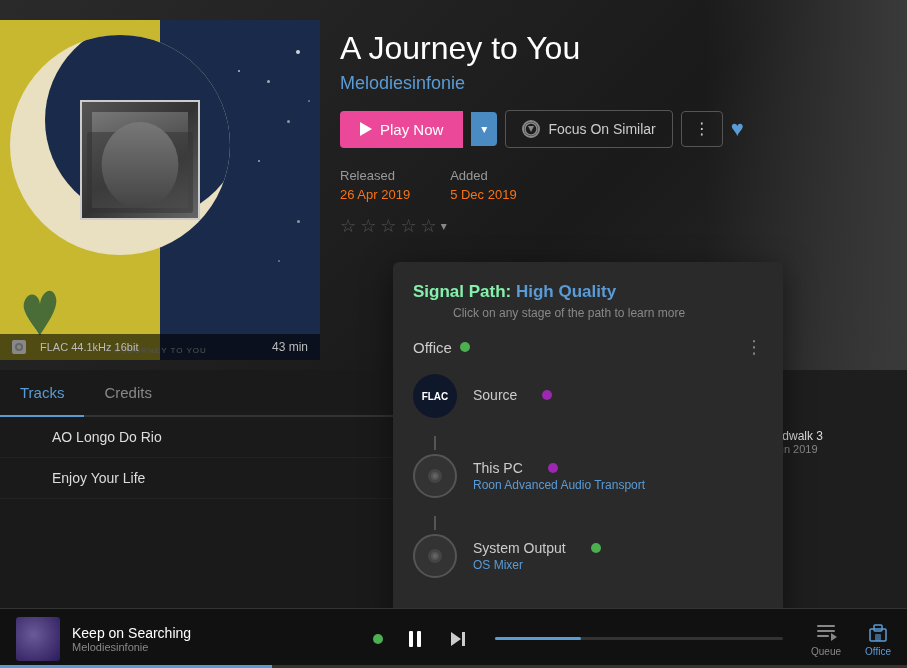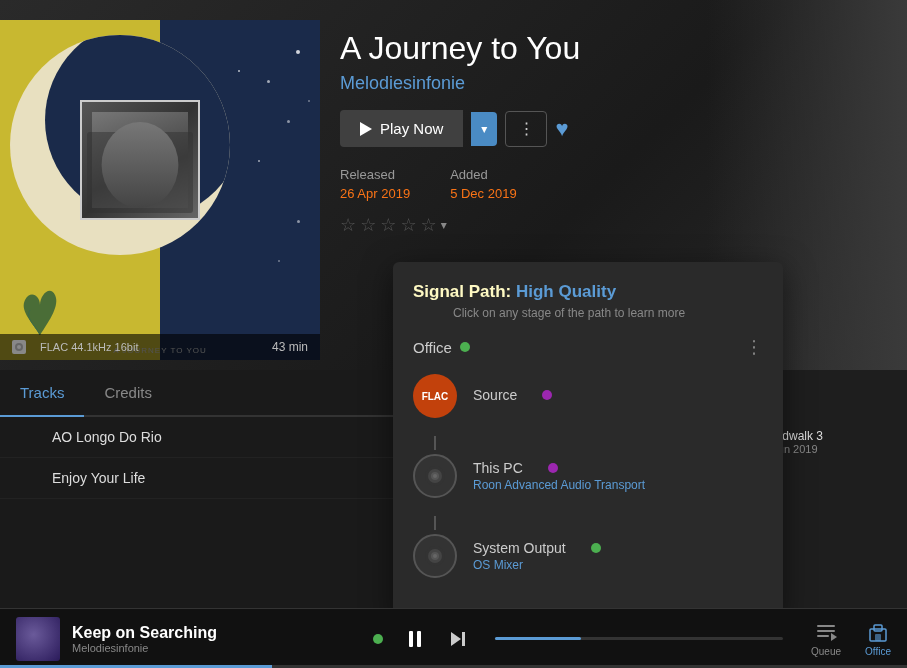--- a/index.html
+++ b/index.html
@@ -138,21 +138,21 @@
       display: flex;
       align-items: center;
       gap: 8px;
       margin-bottom: 20px;
     }
 
     .btn-play {
       display: flex;
       align-items: center;
       gap: 8px;
-      background: #404040;
+      background: #ec4899;
       color: #fff;
       border: none;
       padding: 10px 20px;
       border-radius: 4px 0 0 4px;
       font-size: 15px;
       cursor: pointer;
       font-weight: 500;
     }
 
     .btn-play-arrow {
@@ -320,21 +320,21 @@
     }
 
     .signal-path-title {
       font-size: 17px;
       font-weight: 600;
       color: #fff;
       margin-bottom: 4px;
     }
 
     .signal-path-title span {
-      color: #fef9c3;
+      color: #86efac;
     }
 
     .signal-path-title .quality {
       color: #5b9bd5;
     }
 
     .signal-path-subtitle {
       font-size: 12px;
       color: #888;
       margin-bottom: 16px;
@@ -388,21 +388,21 @@
       display: flex;
       align-items: center;
       justify-content: center;
       font-size: 11px;
       font-weight: bold;
       color: #fff;
       flex-shrink: 0;
     }
 
     .signal-item-icon.flac {
-      background: #c2410c;
+      background: #0f172a;
       font-size: 10px;
     }
 
     .signal-item-icon.speaker {
       background: #333;
       border: 2px solid #555;
     }
 
     .signal-item-info {
       flex: 1;
@@ -471,26 +471,25 @@
       height: 100%;
       background: radial-gradient(circle at 40% 40%, #6a5a9a, #2a1a5a);
     }
 
     .player-track-info {
       flex: 1;
       min-width: 0;
     }
 
     .player-track-name {
-      font-size: 16px;
+      font-size: 14px;
       color: #fff;
       white-space: nowrap;
       overflow: hidden;
       text-overflow: ellipsis;
-      font-weight: bold;
     }
 
     .player-artist-name {
       font-size: 11px;
       color: #888;
     }
 
     .player-controls {
       display: flex;
       align-items: center;
@@ -671,20 +670,29 @@
     <h1 class="album-title">A Journey to You</h1>
     <div class="artist-name">Melodiesinfonie</div>
 
     <div class="action-buttons">
       <button class="btn-play">
         <div class="btn-play-arrow"></div>
         <span>Play Now</span>
       </button>
       <button class="btn-play-dropdown">
         <span>▾</span>
+      </button>
+      <button class="btn-focus">
+        <div class="btn-focus-icon">
+          <svg width="14" height="14" viewBox="0 0 14 14">
+            <circle cx="7" cy="7" r="6" stroke="#888" stroke-width="1.5" fill="none"></circle>
+            <path d="M4 4 L10 4 L7 10Z" fill="#888"></path>
+          </svg>
+        </div>
+        <span>Focus On Similar</span>
       </button>
       <button class="btn-more">
         <span>⋮</span>
       </button>
       <button class="btn-heart">
         <span>♥</span>
       </button>
     </div>
 
     <div class="meta-row">

